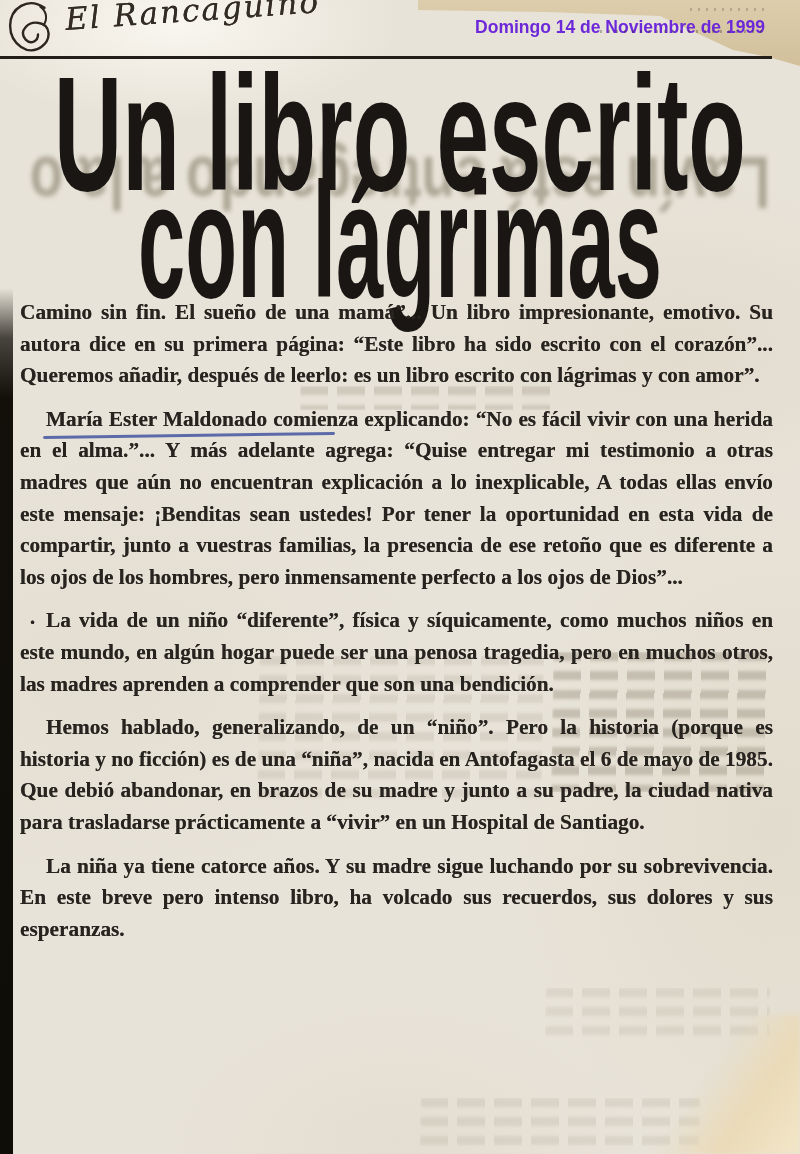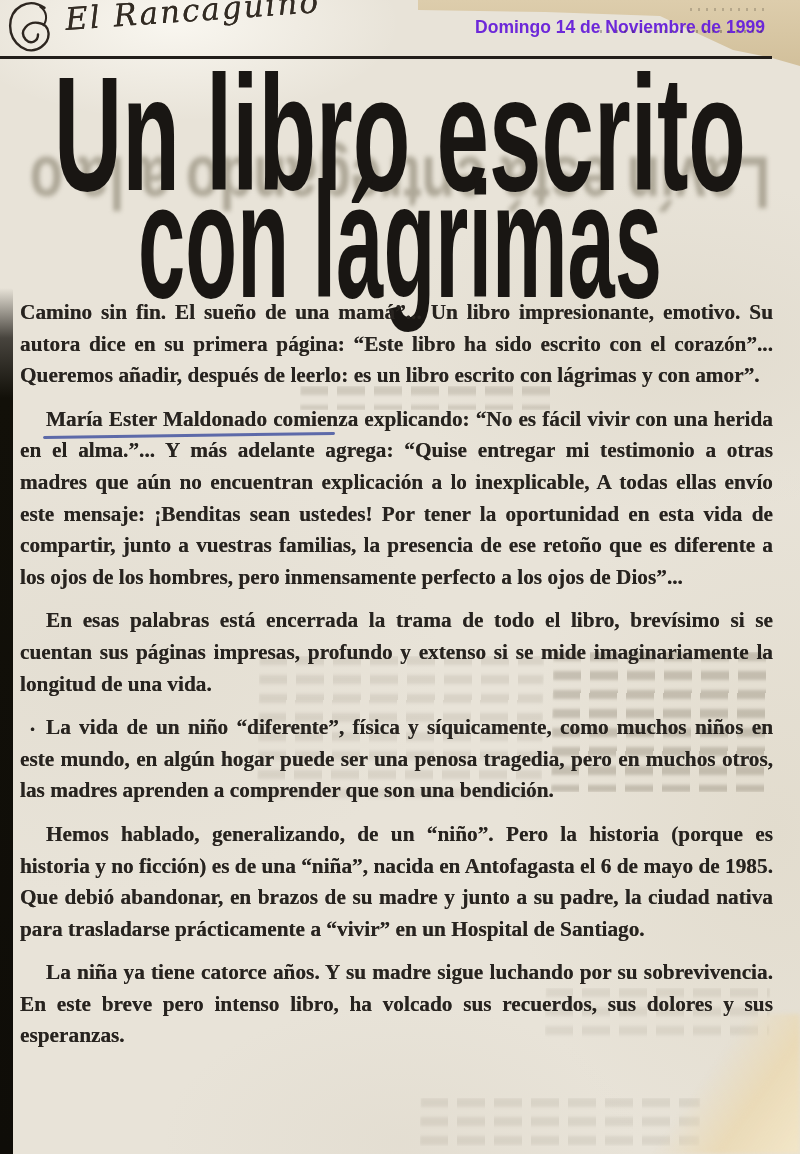--- a/index.html
+++ b/index.html
@@ -107,21 +107,20 @@
   <div class="top-rule"></div>
 
   <svg class="headline-svg" width="800" height="280" viewBox="0 0 800 280">
     <text x="400" y="130" text-anchor="middle" font-family="Liberation Sans, sans-serif" font-weight="bold" font-size="164" fill="#191613" textLength="692" lengthAdjust="spacingAndGlyphs">Un libro escrito</text>
     <text x="400" y="237" text-anchor="middle" font-family="Liberation Sans, sans-serif" font-weight="bold" font-size="164" fill="#191613" textLength="524" lengthAdjust="spacingAndGlyphs">con lágrimas</text>
   </svg>
 
   <div class="article">
     <p>Camino sin fin. El sueño de una mamá”... Un libro impresionante, emotivo. Su autora dice en su primera página: “Este libro ha sido escrito con el corazón”... Queremos añadir, después de leerlo: es un libro escrito con lágrimas y con amor”.</p>
     <p class="ind"><span class="pen-underline">María Ester Maldonado</span><span> comienza explicando: “No es fácil vivir con una herida en el alma.”...  Y más adelante agrega: “Quise entregar mi testimonio a otras madres que aún no encuentran explicación a lo inexplicable, A todas ellas envío este mensaje: ¡Benditas sean ustedes! Por tener la oportunidad en esta vida de compartir, junto a vuestras familias, la presencia de ese retoño que es diferente a los ojos de los hombres, pero inmensamente perfecto a los ojos de Dios”...</span></p>
-    <p class="ind">En esas palabras está encerrada la trama de todo el libro, brevísimo si se cuentan sus páginas impresas, profundo y extenso si se mide imaginariamente la longitud de una vida.</p>
     <p class="ind"><span class="stray-dot">·</span><span>La vida de un niño “diferente”, física y síquicamente, como muchos niños en este mundo, en algún hogar puede ser una penosa tragedia, pero en muchos otros, las madres aprenden a comprender que son una bendición.</span></p>
     <p class="ind">Hemos hablado, generalizando, de un “niño”. Pero la historia (porque es historia y no ficción) es de una “niña”, nacida en Antofagasta el 6 de mayo de 1985. Que debió abandonar, en brazos de su madre y junto a su padre,  la ciudad nativa para trasladarse prácticamente a “vivir” en un Hospital de Santiago.</p>
     <p class="ind">La niña ya tiene catorce años. Y su madre sigue luchando por su sobrevivencia. En este breve pero intenso libro, ha volcado sus recuerdos, sus dolores y sus esperanzas.</p>
   </div>
 
   <div class="scan-edge"></div>
   <div class="page-curl"></div>
 
 </div>
 

